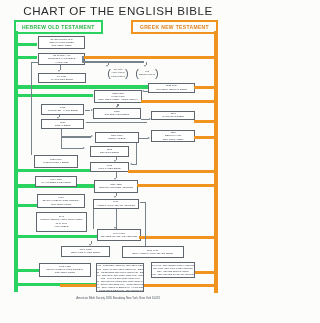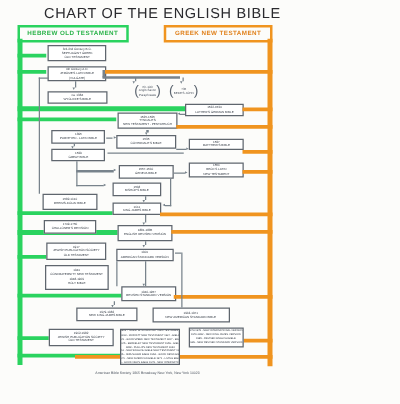--- a/index.html
+++ b/index.html
@@ -1,20 +1,20 @@
 <!DOCTYPE html>
 <html><head>
 <meta charset="utf-8">
 <style>
 html,body{margin:0;padding:0;background:#fcfcfa;}
 body{width:236px;height:323px;position:relative;overflow:hidden;
      font-family:"Liberation Sans",sans-serif;color:#4a4a52;}
 #stage{position:absolute;left:0;top:0;width:236px;height:323px;}
 .ttl{position:absolute;left:0;top:4px;width:236px;text-align:center;
-     font-size:11.6px;letter-spacing:0.55px;color:#2a2a2e;font-weight:400;padding-left:12px;}
+     font-size:11.6px;letter-spacing:0.55px;color:#2a2a2e;font-weight:400;}
 .hdr{position:absolute;box-sizing:border-box;display:flex;align-items:center;
      justify-content:center;font-size:5px;font-weight:bold;letter-spacing:0.35px;}
 .hdr.g{border:2px solid #2ad35f;color:#2bb34a;}
 .hdr.o{border:2px solid #f0941f;color:#e0811c;}
 .trunk{position:absolute;}
 .bx{position:absolute;box-sizing:border-box;border:0.7px solid #5f666e;
     background:#fff;display:flex;flex-direction:column;align-items:center;
     justify-content:center;font-size:2.45px;line-height:3.3px;text-align:center;
     color:#39404a;padding:0 0.5px;overflow:hidden;-webkit-font-smoothing:none;}
 .bx span{display:block;white-space:nowrap;}

